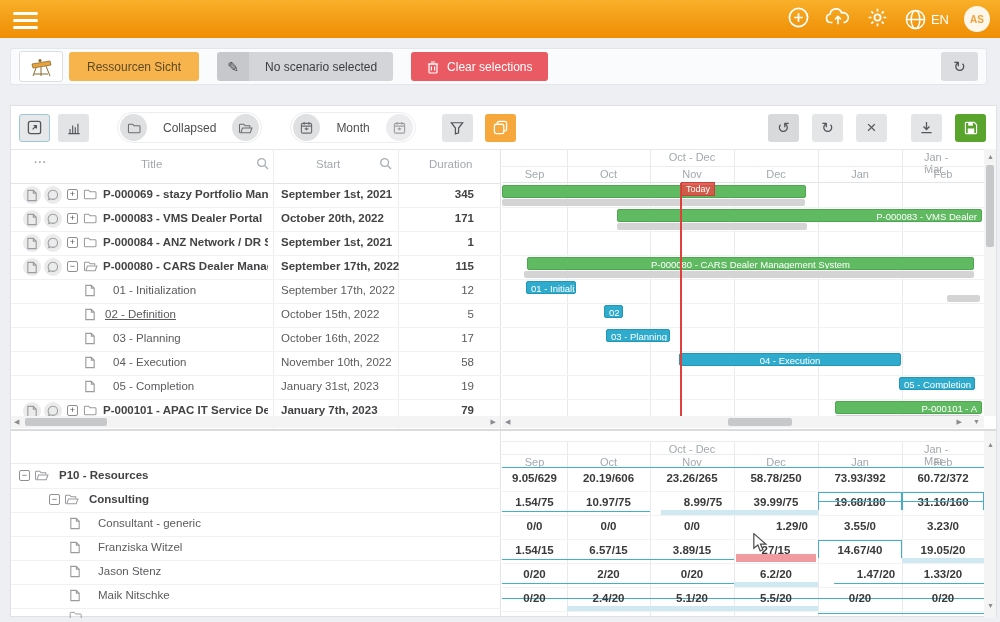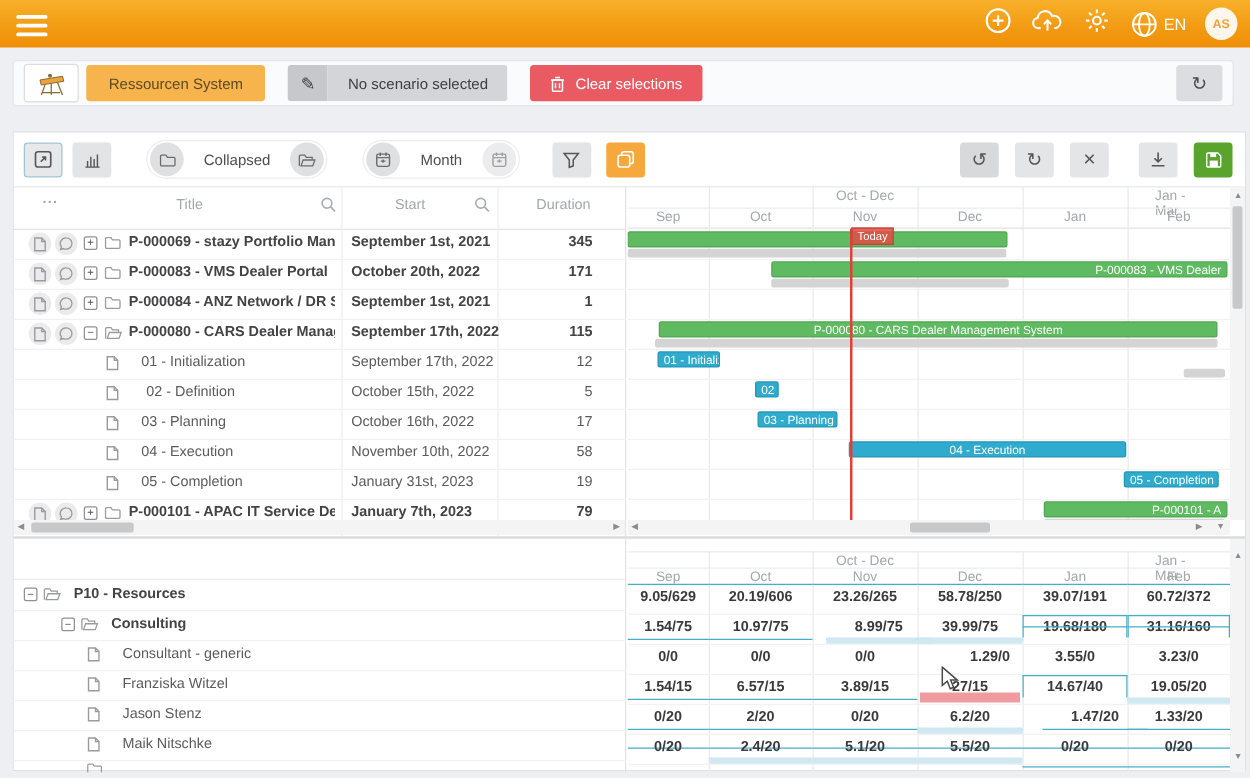--- a/index.html
+++ b/index.html
@@ -150,21 +150,21 @@
   </div>
 
   <div class="toolbar">
     <div class="viewbtn">
       <svg width="26" height="20" viewBox="0 0 26 20" fill="none">
         <path d="M4 7l18-3 1 4-18 3z" fill="#e8a33d" stroke="#8a6a30" stroke-width="0.8"></path>
         <path d="M8 11l-3 8M18 9l4 10M13 10v9M6 17h14" stroke="#8a6a30" stroke-width="1"></path>
         <circle cx="12" cy="3.5" r="1.6" fill="#8a6a30"></circle>
         </svg>
     </div>
-    <div class="btn-orange">Ressourcen System</div>
+    <div class="btn-orange">Ressourcen Sicht</div>
     <div class="scenario">
       <div class="pen">✎</div>
       <div class="lbl">No scenario selected</div>
     </div>
     <div class="btn-red">
       <svg width="12" height="14" viewBox="0 0 12 14" fill="none" stroke="#fff" stroke-width="1.2">
         <rect x="2" y="4" width="8" height="9" rx="1"></rect>
           <path d="M0.8 4h10.4M4 2h4M4.4 6.5v4M7.6 6.5v4"></path>
         </svg>
       <span>Clear selections</span>
@@ -355,21 +355,21 @@
                 </svg></span>
               <span class="t-title" style="left:102px;">01 - Initialization</span>
               <span class="t-start">September 17th, 2022</span>
               <span class="t-dur">12</span>
             </div>
             <div class="task-row" style="top: 120px;">
               <span class="abs" style="left:73px;top:5px;"><svg width="12" height="13" viewBox="0 0 12 14" fill="none" stroke="#9a9b9e" stroke-width="1.2">
                   <path d="M1.5 1.5h6l3 3v8h-9z"></path>
                   <path d="M7.5 1.5v3h3"></path>
                 </svg></span>
-              <span class="t-title" style="left:106px;">02 - Definition</span>
+              <span class="t-title" style="left:94px;text-decoration:underline;">02 - Definition</span>
               <span class="t-start">October 15th, 2022</span>
               <span class="t-dur">5</span>
             </div>
             <div class="task-row" style="top: 144px;">
               <span class="abs" style="left:73px;top:5px;"><svg width="12" height="13" viewBox="0 0 12 14" fill="none" stroke="#9a9b9e" stroke-width="1.2">
                   <path d="M1.5 1.5h6l3 3v8h-9z"></path>
                   <path d="M7.5 1.5v3h3"></path>
                 </svg></span>
               <span class="t-title" style="left:102px;">03 - Planning</span>
               <span class="t-start">October 16th, 2022</span>
@@ -580,21 +580,21 @@
             <div class="acell" style="left: 148px; width: 84px; top: 0px;">
               <div class="mk topline"></div>
               <span class="v">23.26/265</span>
             </div>
             <div class="acell" style="left: 232px; width: 84px; top: 0px;">
               <div class="mk topline"></div>
               <span class="v">58.78/250</span>
             </div>
             <div class="acell" style="left: 316px; width: 84px; top: 0px;">
               <div class="mk topline"></div>
-              <span class="v">39.07/191</span>
+              <span class="v">73.93/392</span>
             </div>
             <div class="acell" style="left: 400px; width: 82px; top: 0px;">
               <div class="mk topline"></div>
               <span class="v">60.72/372</span>
             </div>
             <div class="acell" style="left: 0px; width: 65px; top: 24px;">
               <div class="mk bottomline"></div>
               <span class="v">1.54/75</span>
             </div>
             <div class="acell" style="left: 65px; width: 83px; top: 24px;">

